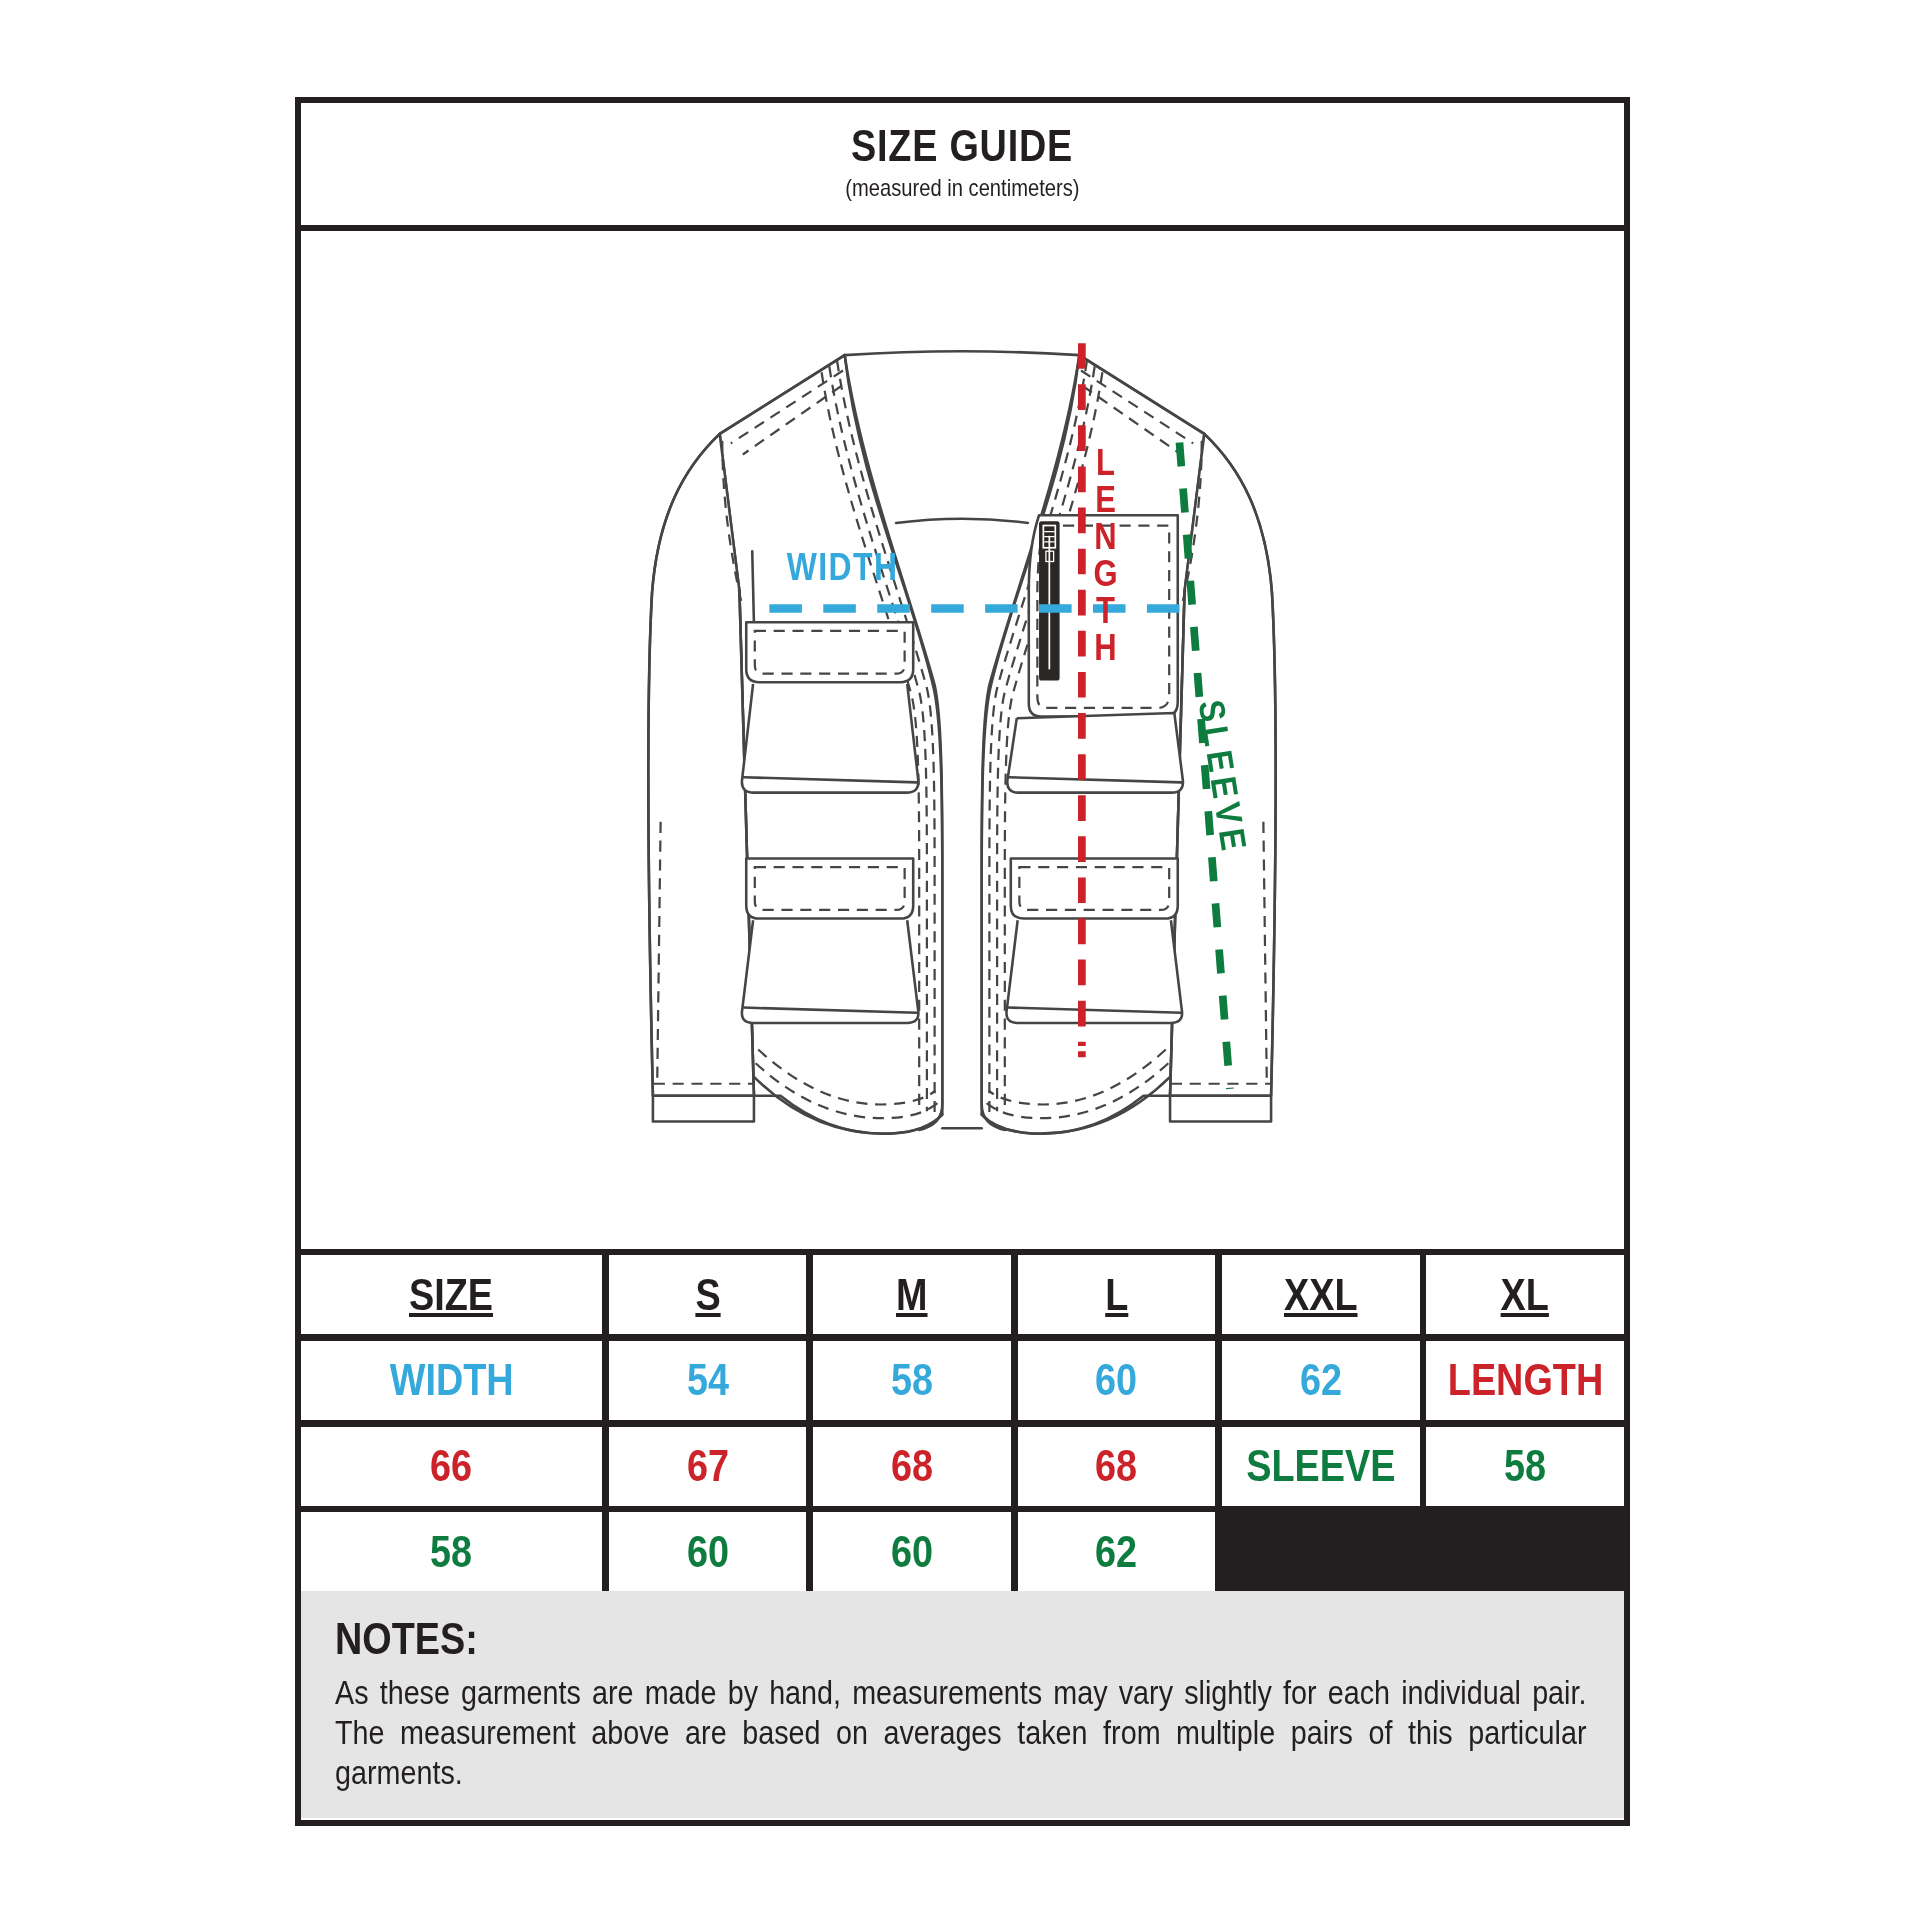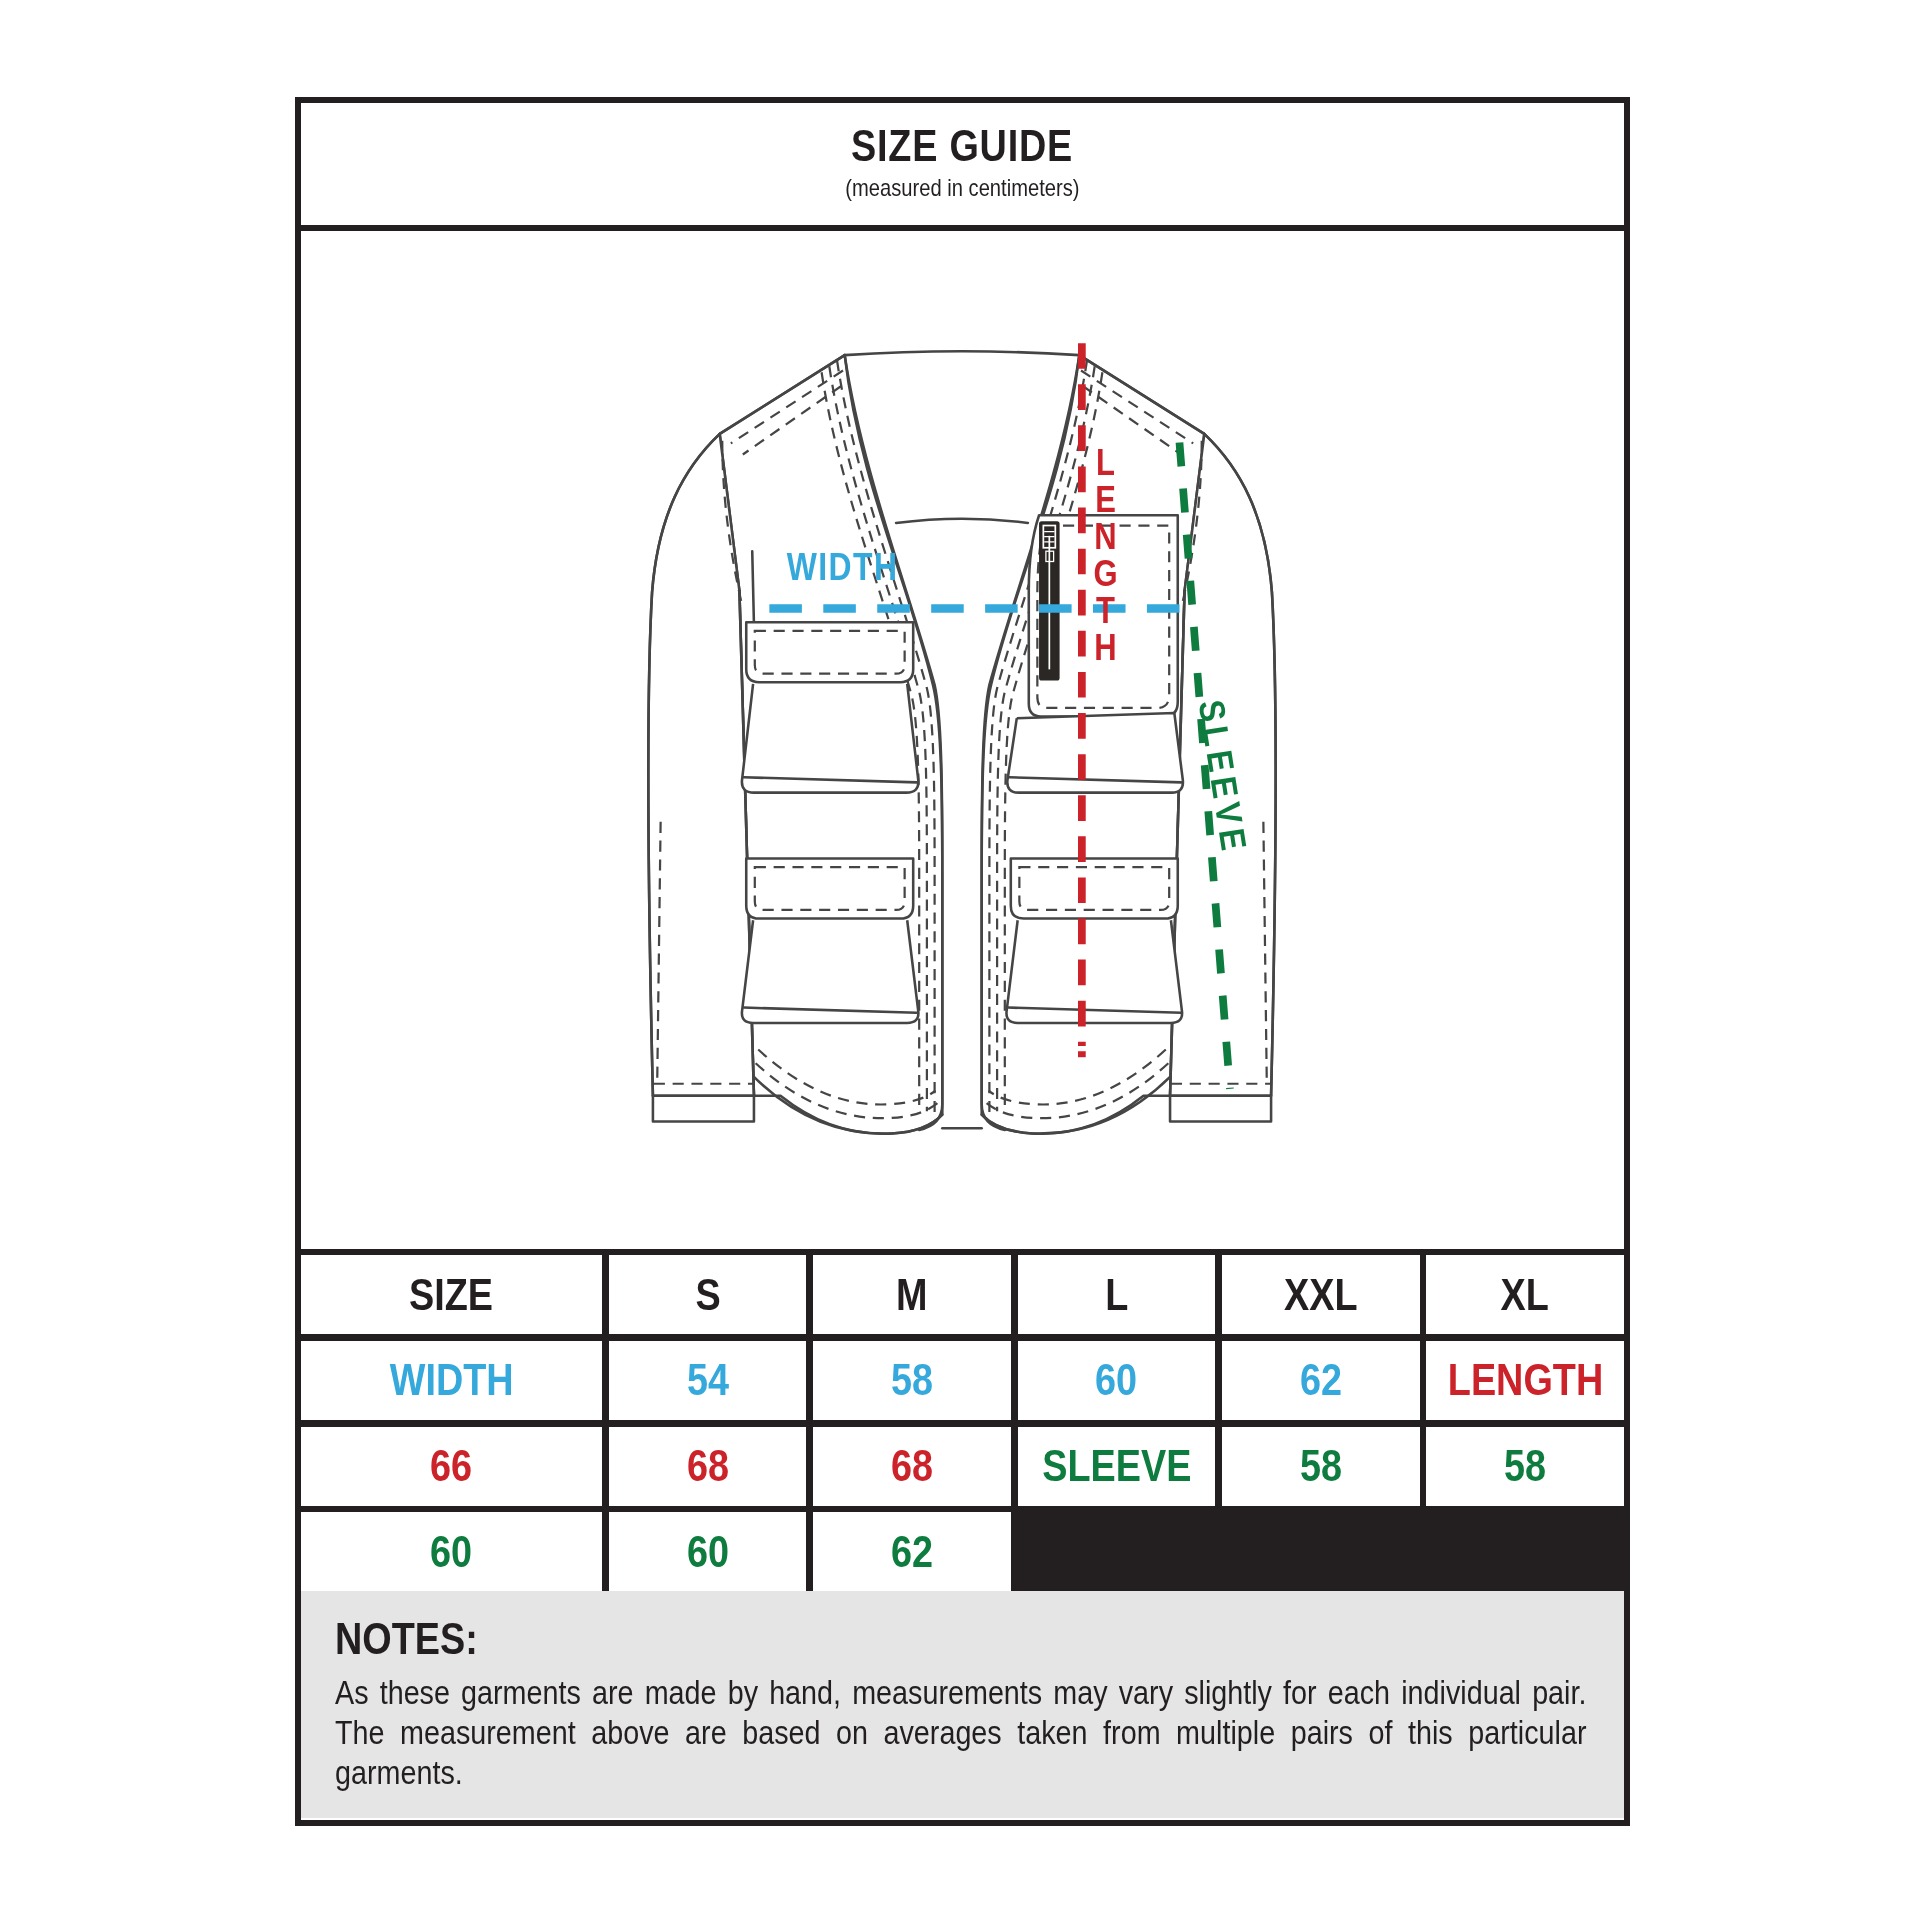--- a/index.html
+++ b/index.html
@@ -26,21 +26,21 @@
   .anno-length{left:788px;top:213px;width:33px;text-align:center;word-break:break-all;
                font-size:36px;line-height:37px;color:#cc2229;transform:scaleX(0.86);transform-origin:center top;}
   .anno-sleeve{left:930px;top:466px;font-size:36px;letter-spacing:6px;color:#0e7c3f;
                transform:rotate(81deg) scaleX(0.88);transform-origin:0 0;white-space:nowrap;}
 
   
   .size-table{display:grid;grid-template-columns:301px repeat(5,1fr);
               grid-auto-rows:79px;gap:6.8px;background:#231f20;height:336px;}
   .size-table .cell{background:#fff;display:flex;align-items:center;justify-content:center;
                     font-size:45px;font-weight:700;}
-  .cell.head{color:#231f20;}
+  .cell.head{color:#231f20;text-decoration:underline;}
   .c-width{color:#35a8dc;}
   .c-length{color:#cc2229;}
   .c-sleeve{color:#0e7c3f;}
 
   
   .notes{height:227px;box-sizing:border-box;padding:24px 52px 0 34px;background:#e5e5e5;}
   .notes h2{margin:0 0 8.6px 0;font-size:45px;line-height:48px;font-weight:700;
             transform:scaleX(0.84);transform-origin:left center;}
   .notes p{margin:0;width:1481px;font-size:34px;line-height:40px;font-weight:400;
            text-align:justify;transform:scaleX(0.845);transform-origin:left top;}
@@ -175,20 +175,23 @@
         <span class="cond">62</span>
       </div>
 
     <div class="cell c-length">
         <span class="cond">LENGTH</span>
       </div>
     <div class="cell c-length">
         <span class="cond">66</span>
       </div>
     <div class="cell c-length">
+        <span class="cond">67</span>
+      </div>
+    <div class="cell c-length">
         <span class="cond">68</span>
       </div>
     <div class="cell c-length">
         <span class="cond">68</span>
       </div>
 
     <div class="cell c-sleeve">
         <span class="cond">SLEEVE</span>
       </div>
     <div class="cell c-sleeve">

